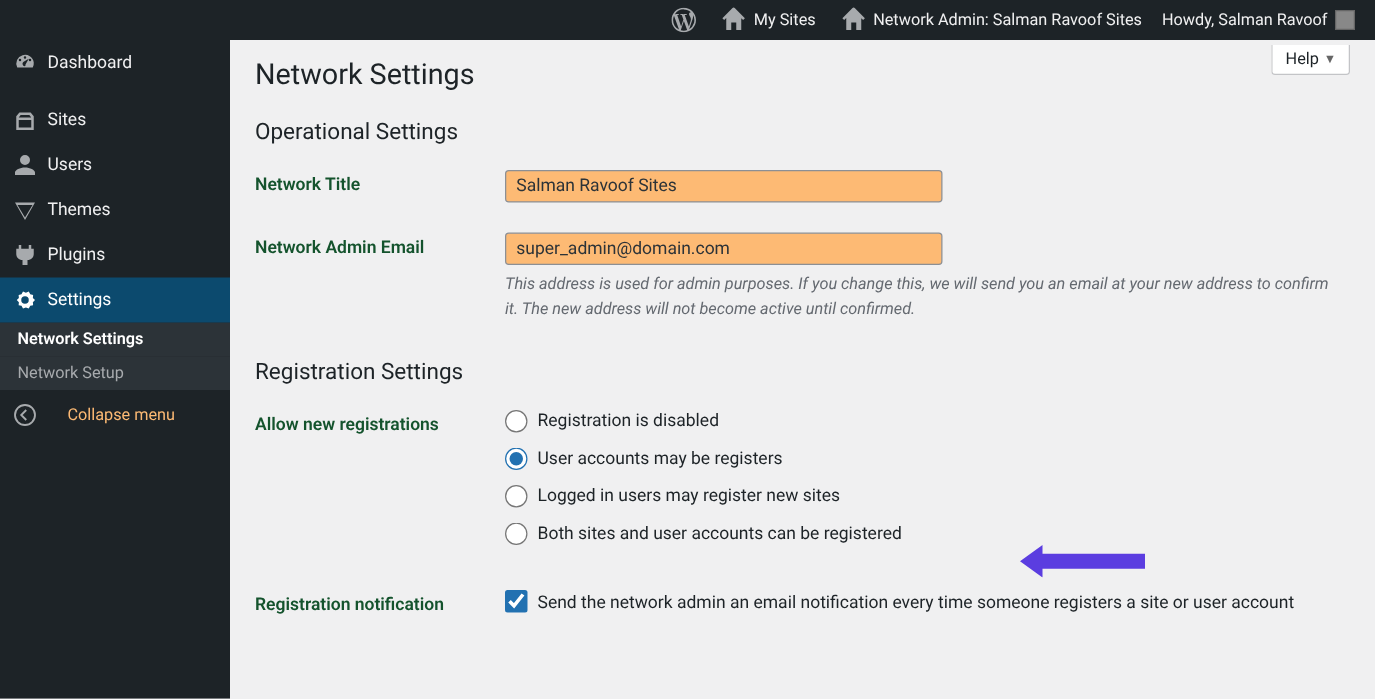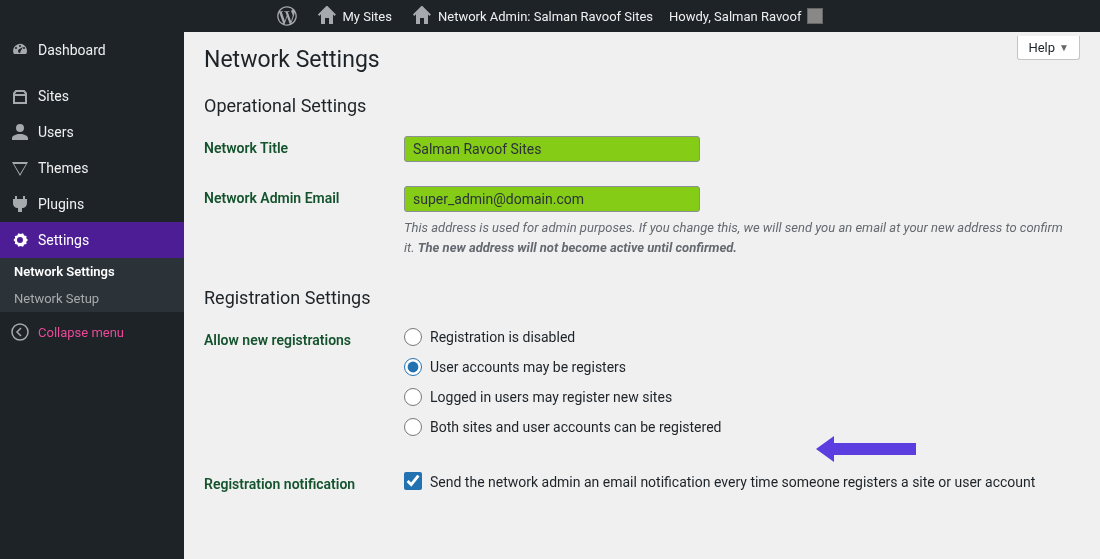--- a/index.html
+++ b/index.html
@@ -1,44 +1,44 @@
 <!DOCTYPE html>
 <html><head>
 <meta charset="utf-8">
 <style>
 *{margin:0;padding:0;box-sizing:border-box;font-family:-apple-system,BlinkMacSystemFont,"Segoe UI",Roboto,sans-serif}
 body{background:#f0f0f1;width:1100px;height:559px;overflow:hidden;font-size:13px;color:#1d2327}
-.adminbar{height:32px;background:#1d2327;color:#c3c4c7;display:flex;align-items:center;justify-content:center;padding:0 8px}
+.adminbar{height:32px;background:#1d2327;color:#c3c4c7;display:flex;align-items:center;justify-content:flex-end;padding:0 8px}
 .adminbar-left,.adminbar-right{display:flex;align-items:center;gap:4px}
 .ab-item{display:flex;align-items:center;gap:6px;padding:0 8px;height:32px;color:#f0f0f1;font-size:13px}
 .ab-item .icon{width:20px;height:20px;fill:#a7aaad}
 .ab-avatar{width:16px;height:16px;background:#888;border:1px solid #666}
 .container{display:flex;height:527px}
 .sidebar{width:184px;background:#1d2327;color:#f0f0f1;display:flex;flex-direction:column;font-size:14px}
 .menu-item{display:flex;align-items:center;gap:8px;padding:8px 10px;color:#f0f0f1;cursor:pointer}
-.menu-item.current{background:#4c1d95;color:#fff;position:relative}
+.menu-item.current{background:#0c4a6e;color:#fff;position:relative}
 .menu-item.current::after{content:"";position:absolute;right:-8px;top:50%;transform:translateY(-50%);border:8px solid transparent;border-right-color:#f0f0f1}
 .menu-item .icon{width:20px;height:20px;fill:#a7aaad;flex-shrink:0}
 .menu-item.current .icon{fill:#fff}
 .submenu-item{padding:6px 12px 6px 14px;color:#fff;font-size:13px;background:#2c3338;cursor:pointer}
 .submenu-item.dim{color:#a7aaad}
 .submenu-item.bold{font-weight:600}
-.collapse{display:flex;align-items:center;gap:8px;padding:10px 10px;color:#ec4899;font-size:13px;cursor:pointer}
+.collapse{display:flex;align-items:center;gap:24px;padding:10px 10px;color:#fdba74;font-size:13px;cursor:pointer}
 .collapse .icon{width:20px;height:20px;fill:#a7aaad}
 .main{flex:1;padding:0 20px;position:relative;background:#f0f0f1}
 .help-tab{position:absolute;top:4px;right:20px;background:#fff;border:1px solid #c3c4c7;border-top:none;padding:4px 10px;font-size:13px;border-radius:0 0 3px 3px;display:flex;align-items:center;gap:4px;cursor:pointer}
 .help-tab .tri{font-size:10px;color:#666}
 h1{font-size:23px;font-weight:400;padding:14px 0 4px;color:#1d2327}
 h2{font-size:18px;font-weight:400;padding:18px 0 8px;color:#1d2327}
 .form-table{width:100%;border-collapse:collapse}
 .form-table th{width:200px;text-align:left;vertical-align:top;padding:16px 10px 16px 0;font-weight:600;font-size:14px;color:#14532d}
 .form-table td{padding:12px 10px 12px 0;vertical-align:top}
-.form-table input[type=text]{width:296px;padding:4px 8px;border:1px solid #8c8f94;border-radius:3px;font-size:14px;background:#84cc16;color:#2c3338}
+.form-table input[type=text]{width:350px;padding:4px 8px;border:1px solid #8c8f94;border-radius:3px;font-size:14px;background:#fdba74;color:#2c3338}
 .description{font-style:italic;color:#646970;font-size:13px;margin-top:6px;max-width:660px;line-height:1.5}
-.description strong{font-weight:700}
+.description strong{font-weight:400}
 .radio-list label{display:flex;align-items:center;gap:8px;margin-bottom:12px;font-size:14px;color:#1d2327;cursor:pointer}
 .radio-list input[type=radio],.check input[type=checkbox]{width:18px;height:18px;accent-color:#2271b1;cursor:pointer}
 .check{display:flex;align-items:flex-end;gap:8px;font-size:14px;color:#1d2327;cursor:pointer}
 .arrow{position:absolute;left:632px;top:404px;pointer-events:none}
 </style>
 </head>
 <body>
 
 <div class="adminbar">
   <div class="adminbar-left">

